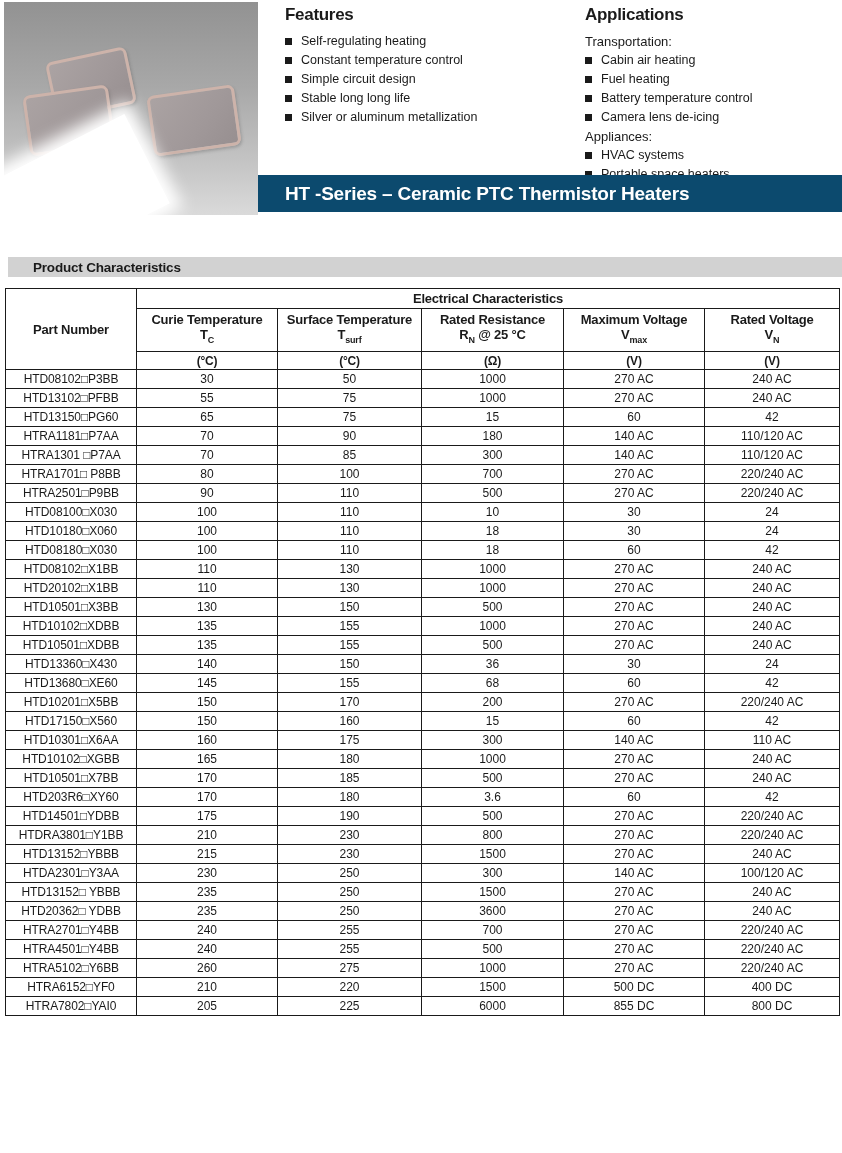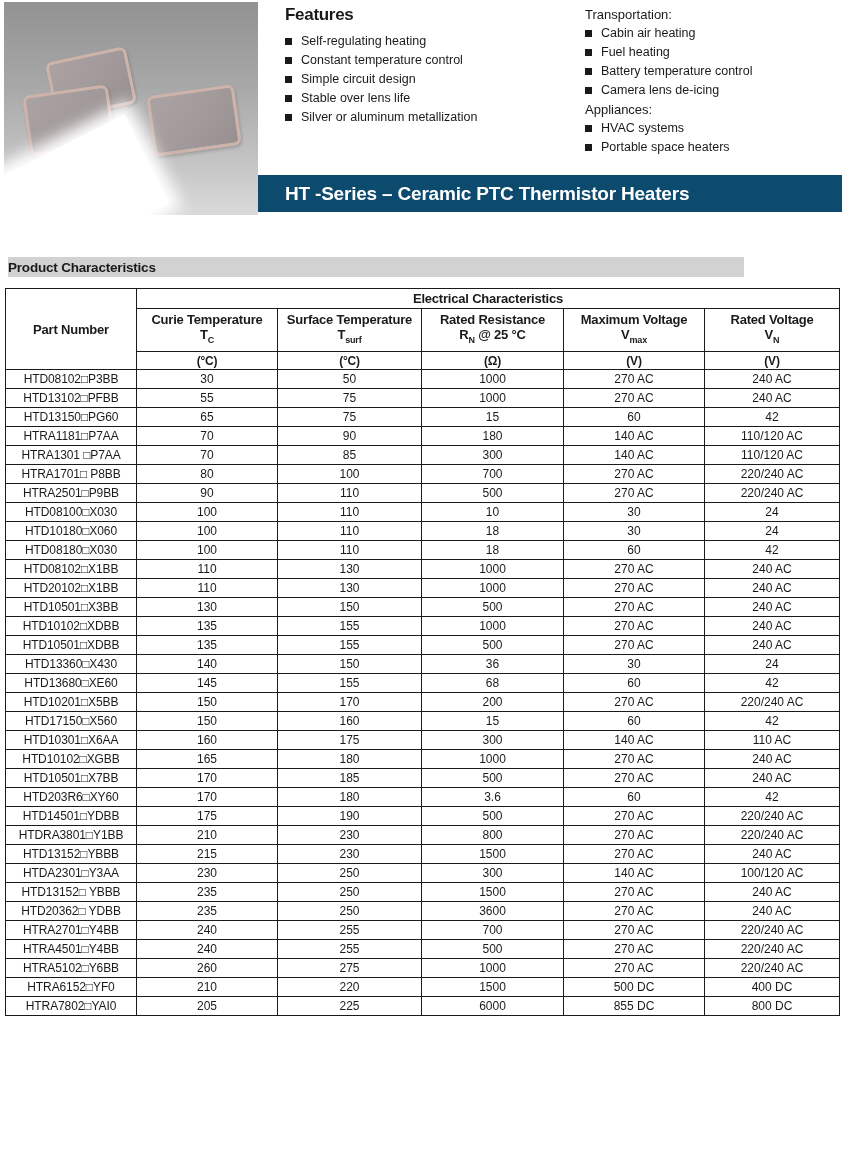--- a/index.html
+++ b/index.html
@@ -29,22 +29,22 @@
   .group-label { font-size:13px; line-height:19px; }
   .applications ul.blist { margin-left:0; }
   .applications ul.blist li { padding-left:0;text-align:center; }
 
   
   .banner { position:absolute; left:258px; top:175px; width:584px; height:37px; background:#0c4a6e;
             color:#ffffff; font-size:19px; font-weight:bold; letter-spacing:-.2px;
             display:flex; align-items:center; padding-left:27px; }
 
   
-  .section-bar { position:absolute; left:8px; top:257px; width:736px; height:20px; background:#d2d2d2;
-                 display:flex; align-items:center; padding-left:0;
+  .section-bar { position:absolute; left:8px; top:257px; width:834px; height:20px; background:#d2d2d2;
+                 display:flex; align-items:center; padding-left:25px;
                  font-size:13.5px; font-weight:bold; letter-spacing:-.2px; }
 
   
   table.chars { position:absolute; left:5px; top:288px; width:834px; border-collapse:collapse;
                 table-layout:fixed; }
   table.chars th, table.chars td { border:1px solid #1a1a1a; text-align:center; vertical-align:middle;
                 font-size:12px; font-weight:normal; padding:0; }
   table.chars th { font-weight:bold; font-size:13px; letter-spacing:-.2px; }
   tr.gh-row th { height:20px; }
   tr.label-row th { height:43px; line-height:15px; }
@@ -81,31 +81,32 @@
         </li>
 
         <li>
           <span class="sq"></span>
           <span>Simple circuit design</span>
         </li>
 
 
         <li>
           <span class="sq"></span>
-          <span>Stable over lens life</span>
+          <span>Stable long long life</span>
         </li>
 
         <li>
           <span class="sq"></span>
           <span>Silver or aluminum metallization</span>
         </li>
       </ul>
   </div>
 
   <div class="applications">
+    <div class="col-title">Applications</div>
     <div class="group-label">Transportation:</div>
     <ul class="blist">
 
         <li>
           <span class="sq"></span>
           <span>Cabin air heating</span>
         </li>
 
         <li>
           <span class="sq"></span>

